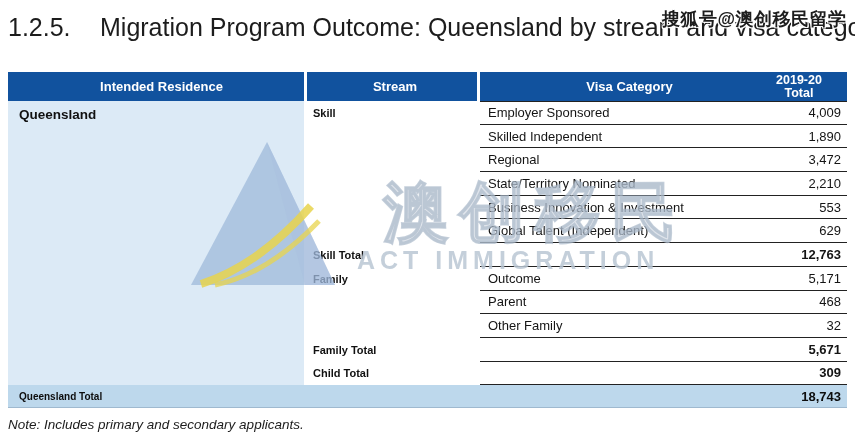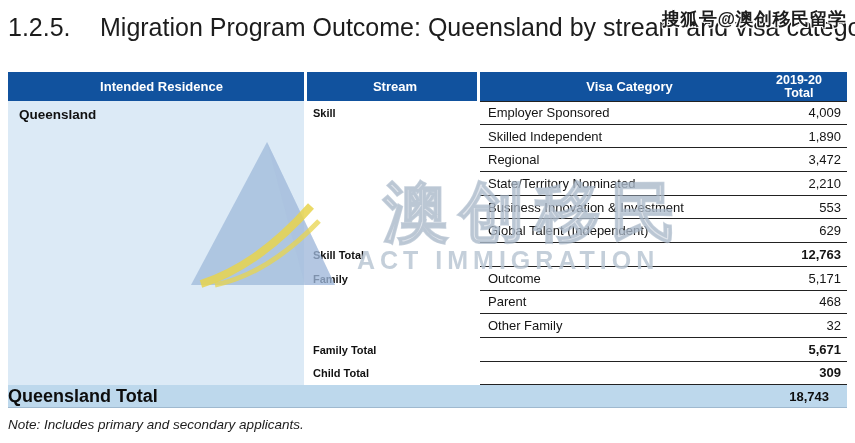--- a/index.html
+++ b/index.html
@@ -33,23 +33,23 @@
   tbody tr { height: 23.7px; }
   td.col1 { background: #DCEAF6; border-right: 3px solid #ffffff; vertical-align: top;
             padding: 6px 0 0 11px; font-weight: 700; font-size: 13.5px; color: #111; }
   td.stream { padding-left: 6px; font-weight: 700; font-size: 11px; color: #111; background: #fff; }
   td.visa  { padding-left: 8px; border-bottom: 1.5px solid #222; background: #fff; margin-left: 32px; }
   td.num   { padding-right: 6px; text-align: right; border-bottom: 1.5px solid #222; background: #fff; }
   tr.first td.visa, tr.first td.num { border-top: 1.5px solid #222; }
   tr.subtotal td.num { font-weight: 700; }
 
   tfoot tr { height: 23px; }
-  td.f-label { background: #BDD8EC; font-weight: 700; font-size: 18px; color: #0d0d0d;
+  td.f-label { background: #BDD8EC; font-weight: 700; font-size: 10px; padding-left: 11px; color: #0d0d0d;
                border-bottom: 1px solid #9fb9cf; }
-  td.f-num   { background: #BDD8EC; font-weight: 700; text-align: right; padding-right: 18px; color: #0d0d0d;
+  td.f-num   { background: #BDD8EC; font-weight: 700; text-align: right; padding-right: 6px; color: #0d0d0d;
                border-bottom: 1px solid #9fb9cf; }
 
   
   .note { position: absolute; left: 8px; top: 417px; font-size: 13.5px; font-style: italic; color: #1c1c1c; }
 
   
   .wm-layer { position: absolute; inset: 0; pointer-events: none; }
   .wm-logo { position: absolute; left: 183px; top: 138px; }
   .wm-cn { position: absolute; left: 383px; top: 168px; font-size: 66px; font-weight: 700;
            letter-spacing: 10px; color: rgba(183,196,210,0.45);

